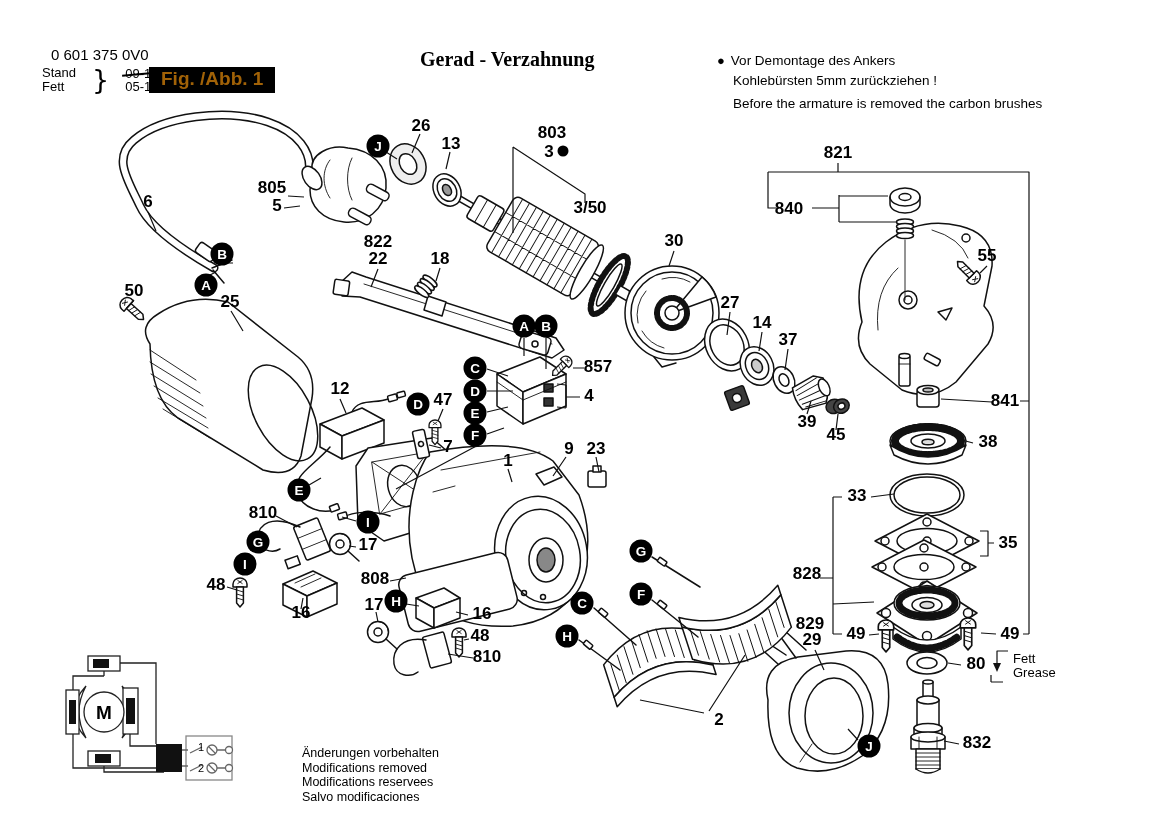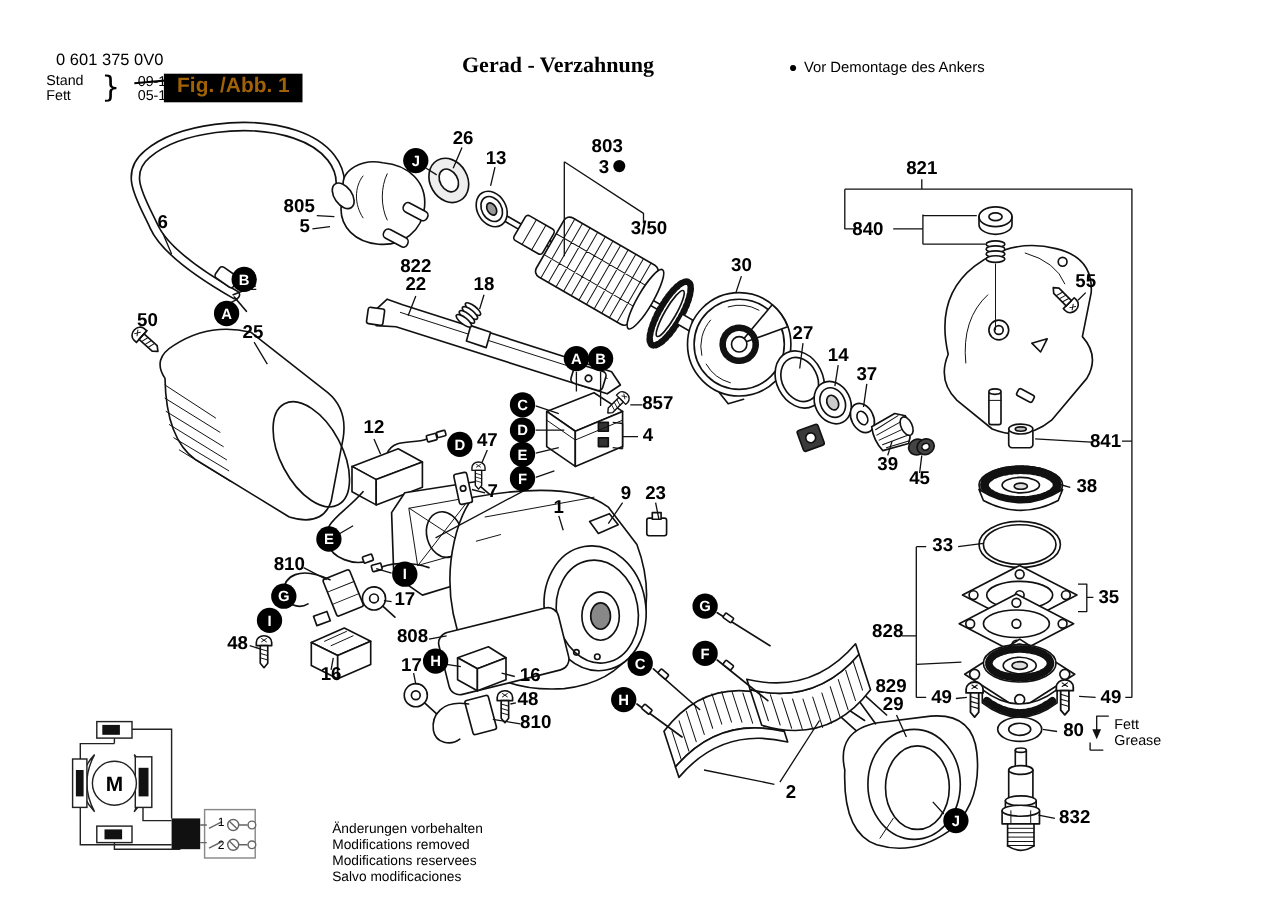--- a/index.html
+++ b/index.html
@@ -53,21 +53,23 @@
       <div>05-10-28</div>
     </div>
   </div>
   <div class="abs fig-box">Fig. /Abb. 1</div>
   <div class="abs title">Gerad - Verzahnung</div>
   <div class="abs note">
     <div class="row">
         <span class="bullet">●</span>
         <span>Vor Demontage des Ankers</span>
       </div>
+    <div class="indent">Kohlebürsten 5mm zurückziehen !</div>
     <div class="gap"></div>
+    <div class="indent">Before the armature is removed the carbon brushes</div>
   </div>
   <div class="abs footer">
     <div>Änderungen vorbehalten</div>
     <div>Modifications removed</div>
     <div>Modifications reservees</div>
     <div>Salvo modificaciones</div>
   </div>
 
   <svg id="diagram" class="abs" style="left:0;top:0" width="1169" height="826" viewBox="0 0 1169 826">
     <defs>

